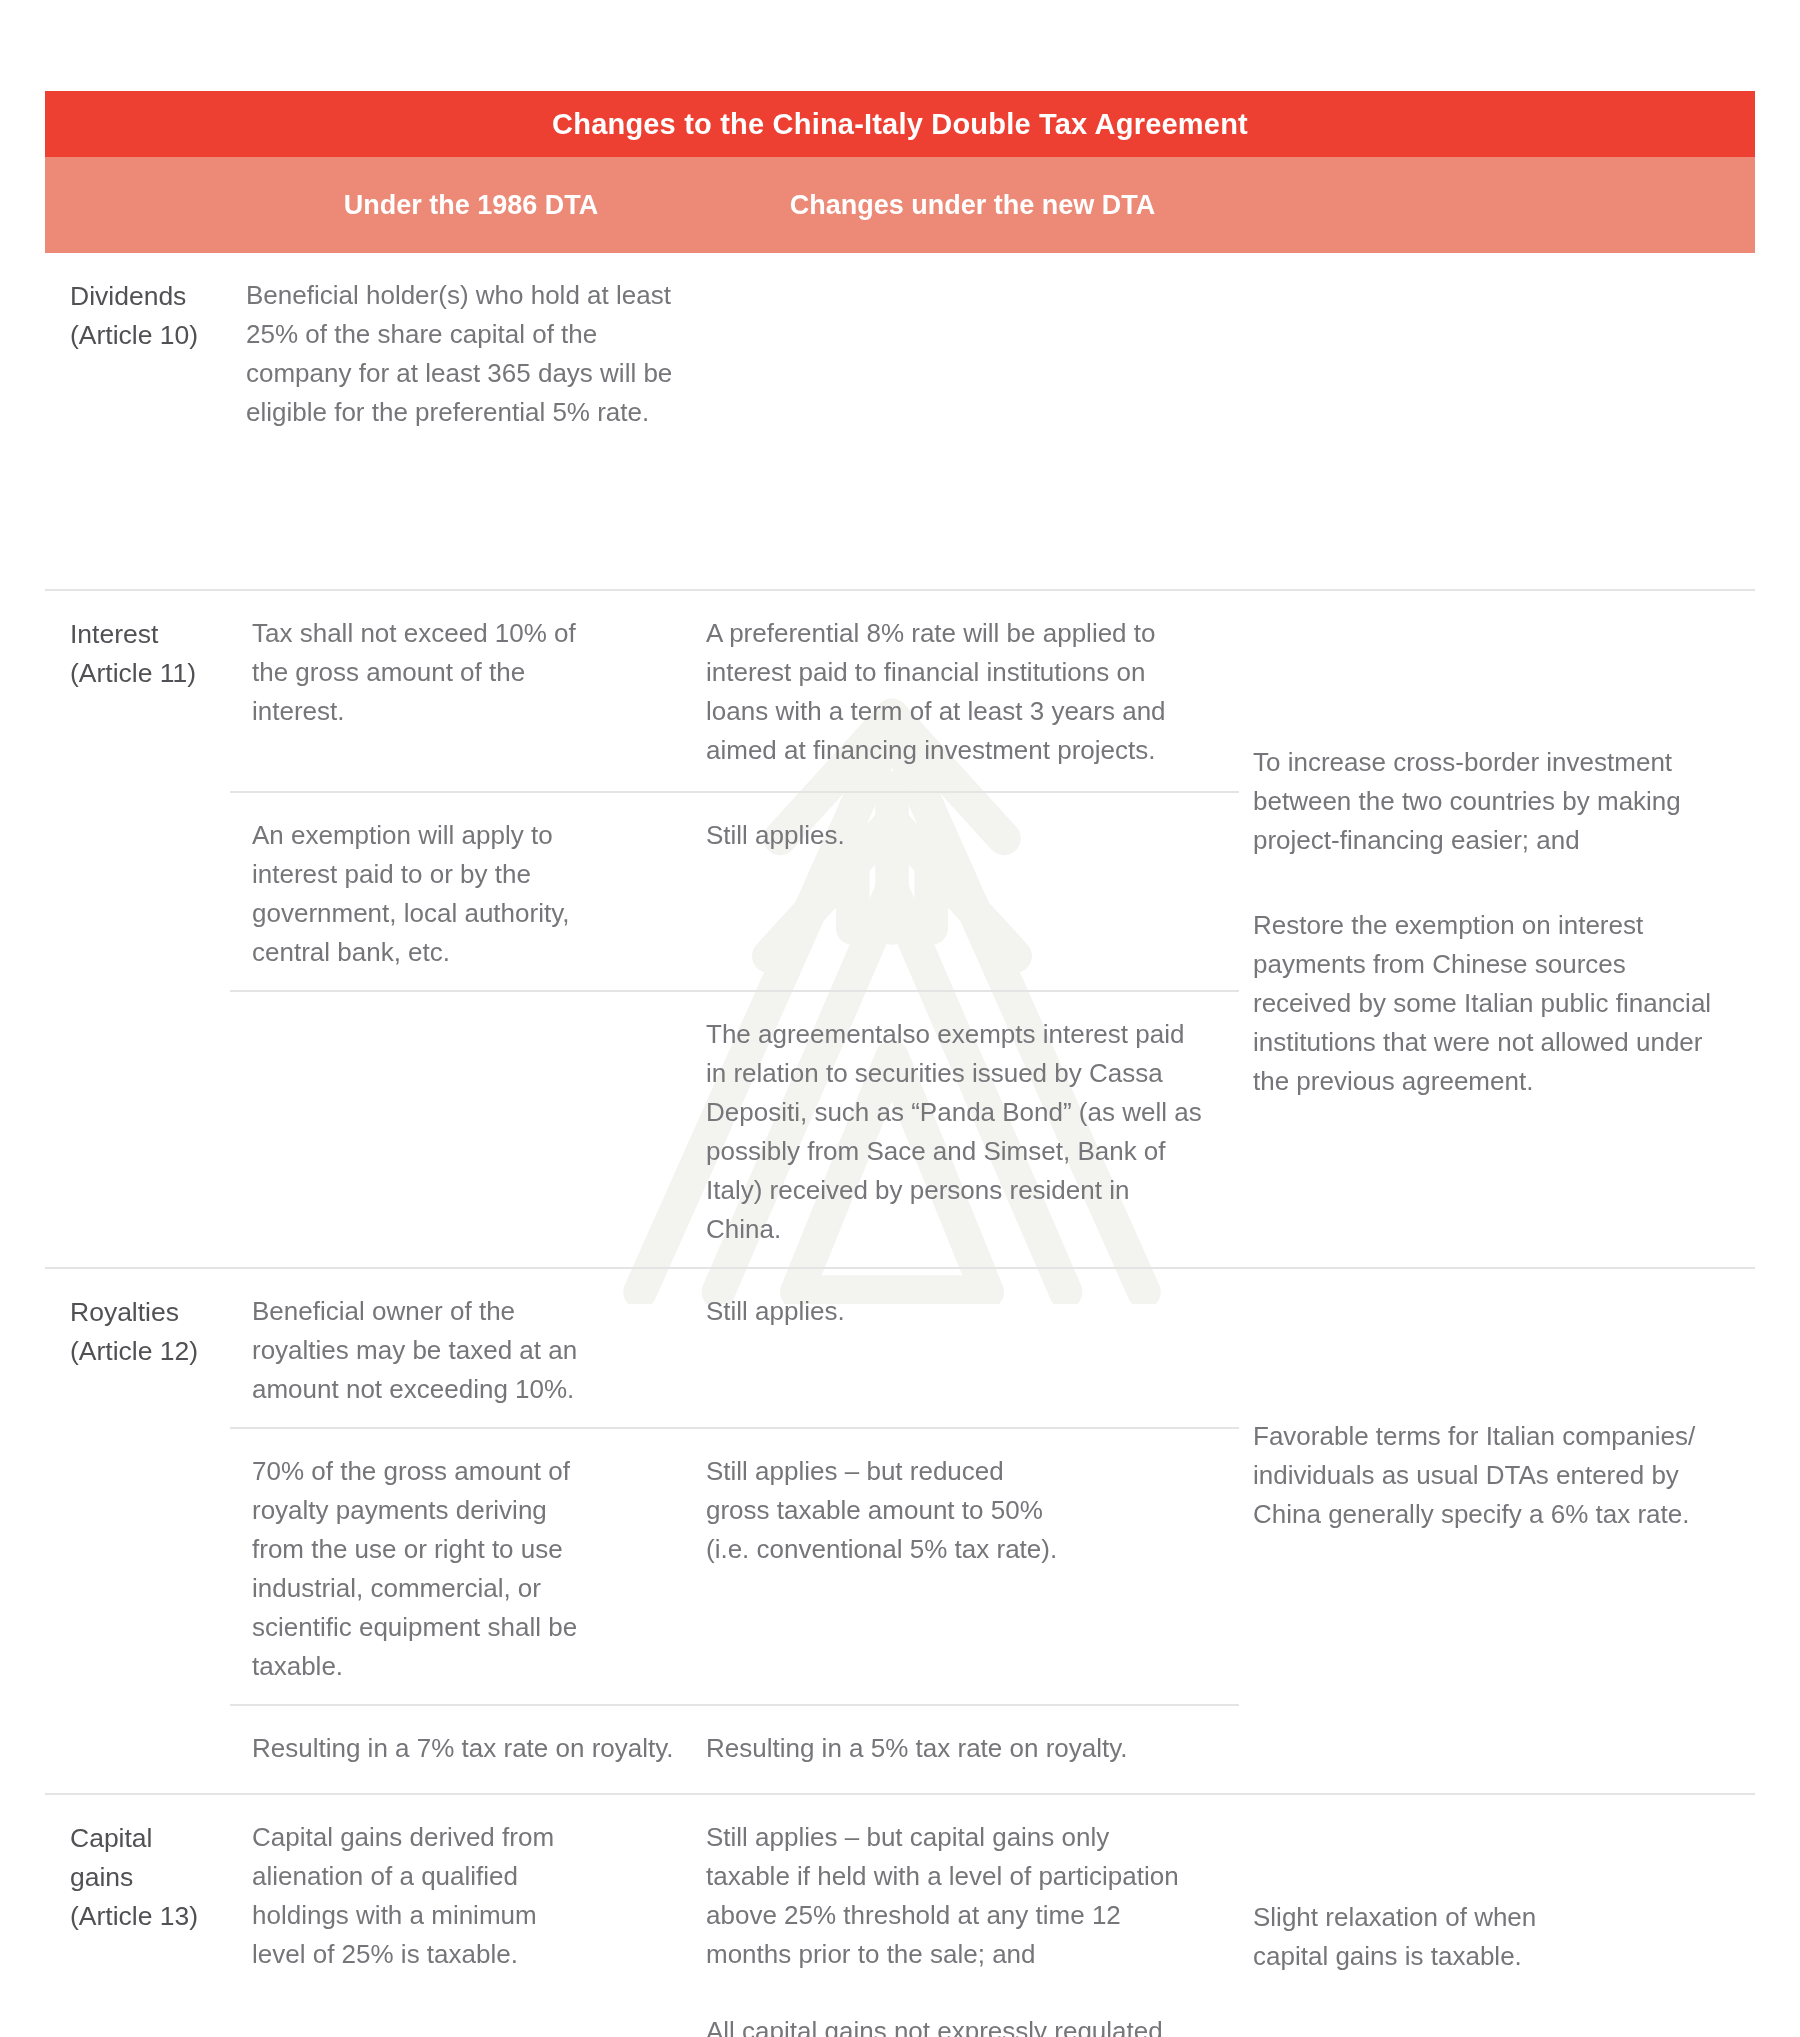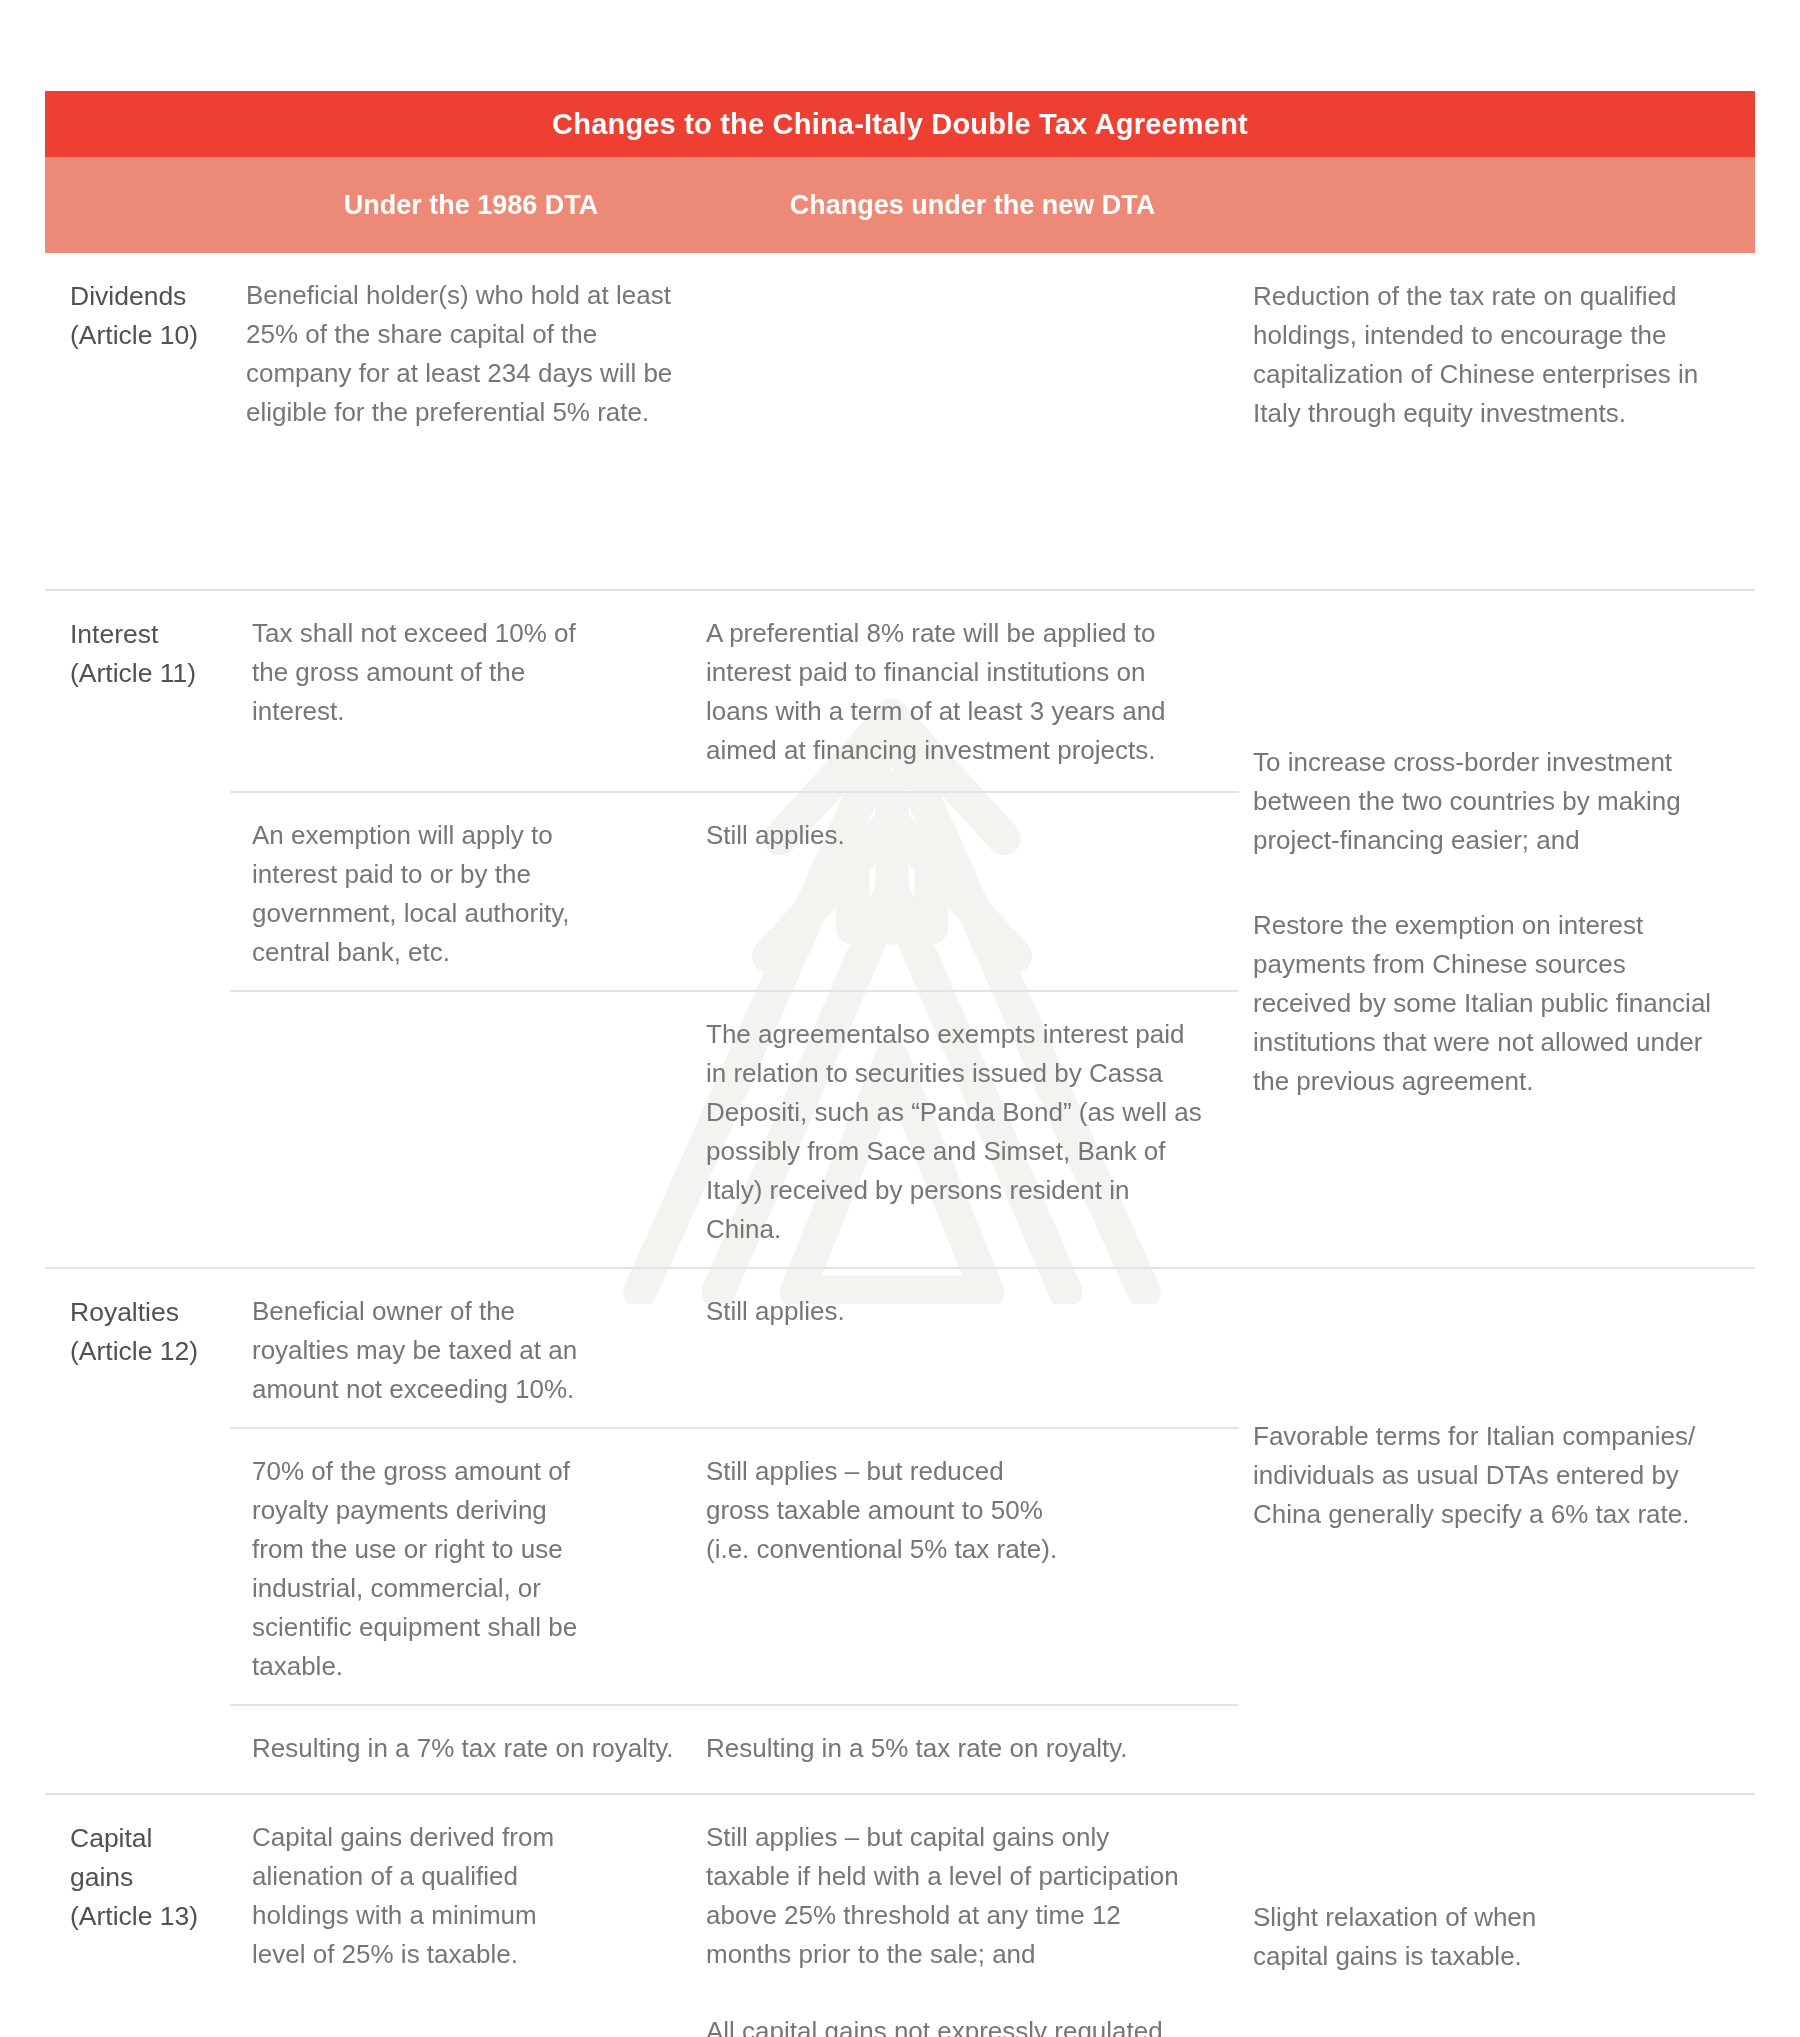--- a/index.html
+++ b/index.html
@@ -74,26 +74,25 @@
       <div class="h2">Under the 1986 DTA</div>
       <div class="h3">Changes under the new DTA</div>
     </div>
 
     <section class="section sec-dividends">
       <div class="label-cell">Dividends
 (Article 10)</div>
       <div class="subrows">
         <div class="subrow">
           <div class="cell c2">
-            <p class="w445">Beneficial holder(s) who hold at least 25% of the share capital of the company for at least 234 days will be eligible for the preferential 5% rate.</p>
+            <p class="w445">Beneficial holder(s) who hold at least 25% of the share capital of the company for at least 365 days will be eligible for the preferential 5% rate.</p>
           </div>
         </div>
       </div>
       <div class="effect">
-        <p class="w462">Reduction of the tax rate on qualified holdings, intended to encourage the capitalization of Chinese enterprises in Italy through equity investments.</p>
       </div>
     </section>
 
     <section class="section sec-interest">
       <div class="label-cell">Interest
 (Article 11)</div>
       <div class="subrows">
         <div class="subrow sub-i1">
           <div class="cell c1">
             <p class="w332">Tax shall not exceed 10% of the gross amount of the interest.</p>

